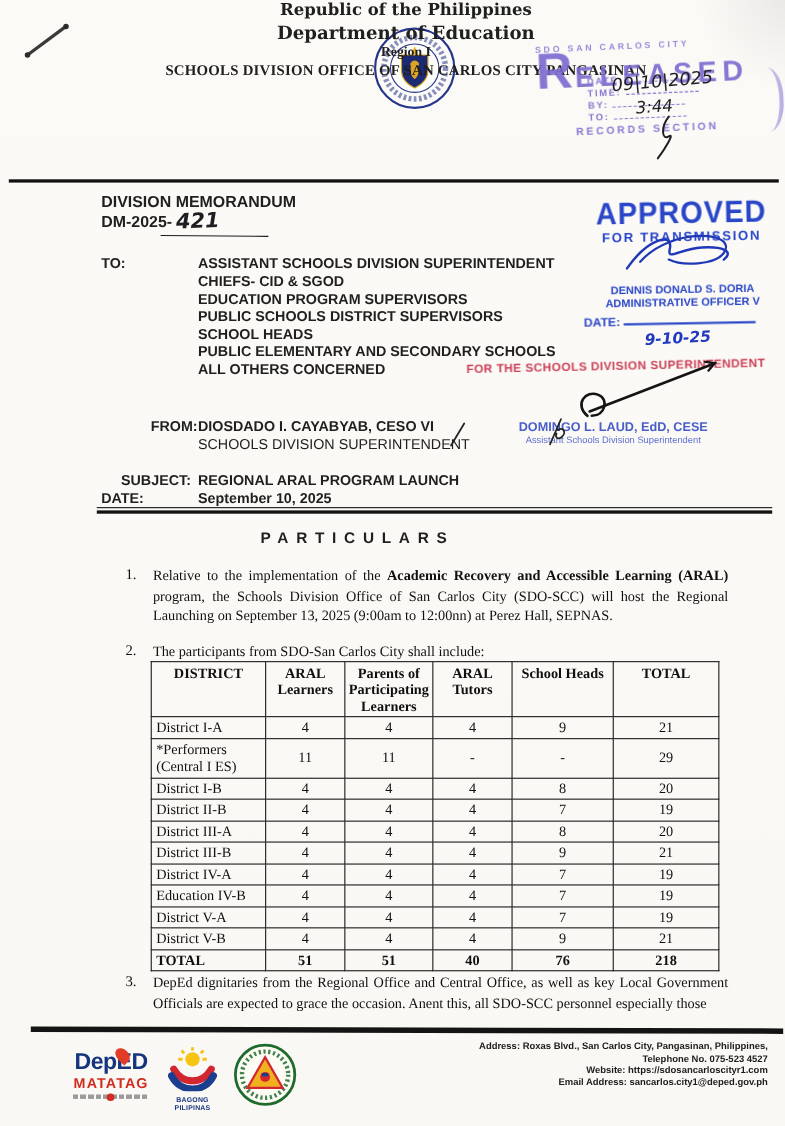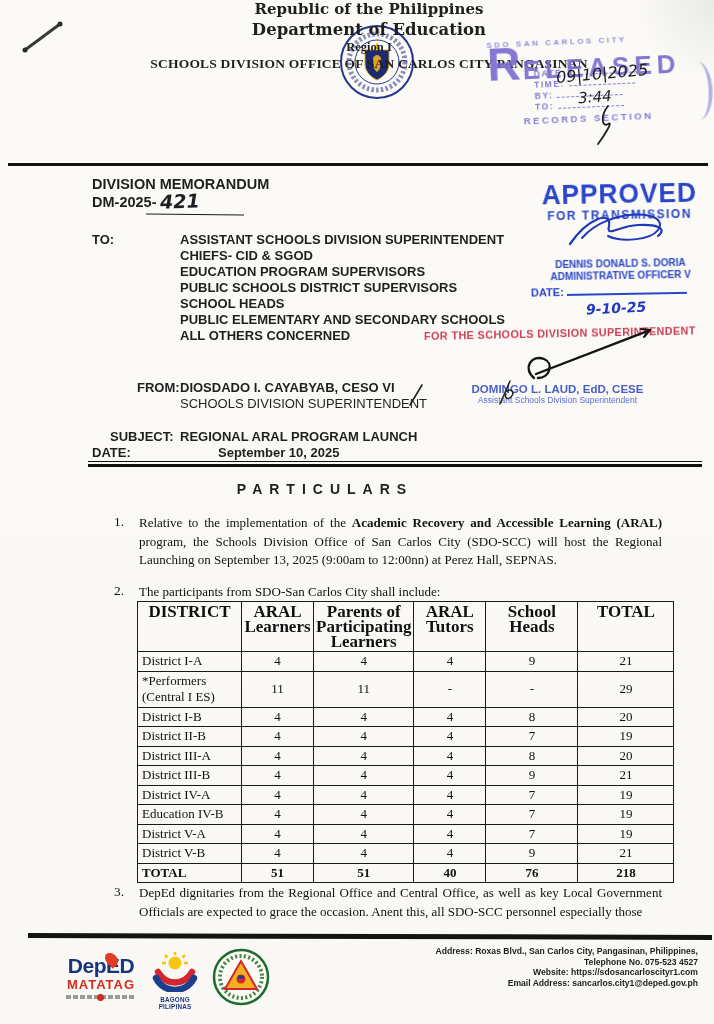--- a/index.html
+++ b/index.html
@@ -67,40 +67,40 @@
 
   
   #from-label { left:92px; top:380px; font-size:13px; font-weight:700;padding-left:45px; }
   #from-name { left:180px; top:380px; font-size:13px; font-weight:700; }
   #from-pos  { left:180px; top:396px; font-size:13px; }
   #from-slash { left:408px; top:383px; }
   #hw-b-mark { left:497px; top:378px; }
   #subject-label { left:92px; top:429px; font-size:13px; font-weight:700;margin-left:18px; }
   #subject-value { left:180px; top:429px; font-size:13px; font-weight:700; }
   #date-label { left:92px; top:445px; font-size:13px; font-weight:700; }
-  #date-value { left:180px; top:445px; font-size:13px; font-weight:700;margin-left:38px; }
+  #date-value { left:180px; top:445px; font-size:13px; font-weight:700; }
   #double-rule { left:88px; top:461px; width:614px; height:2px; border-top:1.5px solid #121212; border-bottom:3.5px solid #121212; }
 
   
   #particulars-heading { left:0; top:481px; width:650px; text-align:center; font-size:14px; font-weight:800; letter-spacing:7px; }
   .item-num { font-family:"Liberation Serif",serif; font-size:13.4px; color:#101010; }
   .item-text { font-family:"Liberation Serif",serif; font-size:13px; color:#101010; line-height:18.5px; text-align:justify; }
   #item1-num { left:114px; top:514px; }
   #item1-text { left:139px; top:514px; width:523px; }
   #item2-num { left:114px; top:583px; }
   #item2-text { left:139px; top:583px; width:523px; }
   #item3-num { left:114px; top:884px; }
   #item3-text { left:139px; top:884px; width:523px; }
   .bold { font-weight:bold; }
 
   
   #participants-table { left:137px; top:601px; }
   table.ptable { border-collapse:collapse; font-family:"Liberation Serif",serif; font-size:13px; color:#101010; }
   .ptable th, .ptable td { border:1.4px solid #1a1a1a; padding:1px 4px; line-height:16.5px; }
-  .ptable th { font-size:17px; text-align:center; vertical-align:top; line-height:15px; padding:2px 2px; }
+  .ptable th { font-size:13px; text-align:center; vertical-align:top; line-height:15px; padding:2px 2px; }
   .ptable td { text-align:center; }
   .ptable td.dcol { text-align:left; }
   .ptable tr.total-row td { font-weight:bold; }
 
   
   #footer-rule { left:28px; top:934px; width:684px; height:4.5px; background:#141414; transform:rotate(.15deg); }
   #deped-logo { left:58px; top:954px; width:86px; text-align:center; }
   .deped-flame { position:absolute; left:48px; top:-2px; width:11px; height:15px; background:#e23b28; border-radius:50% 50% 50% 0; transform:rotate(-45deg); }
   .deped-word { font-size:21px; font-weight:800; color:#17357f; letter-spacing:-.5px; line-height:24px; }
   .matatag-word { font-size:13px; font-weight:800; color:#d42b1f; letter-spacing:1px; line-height:14px; }

